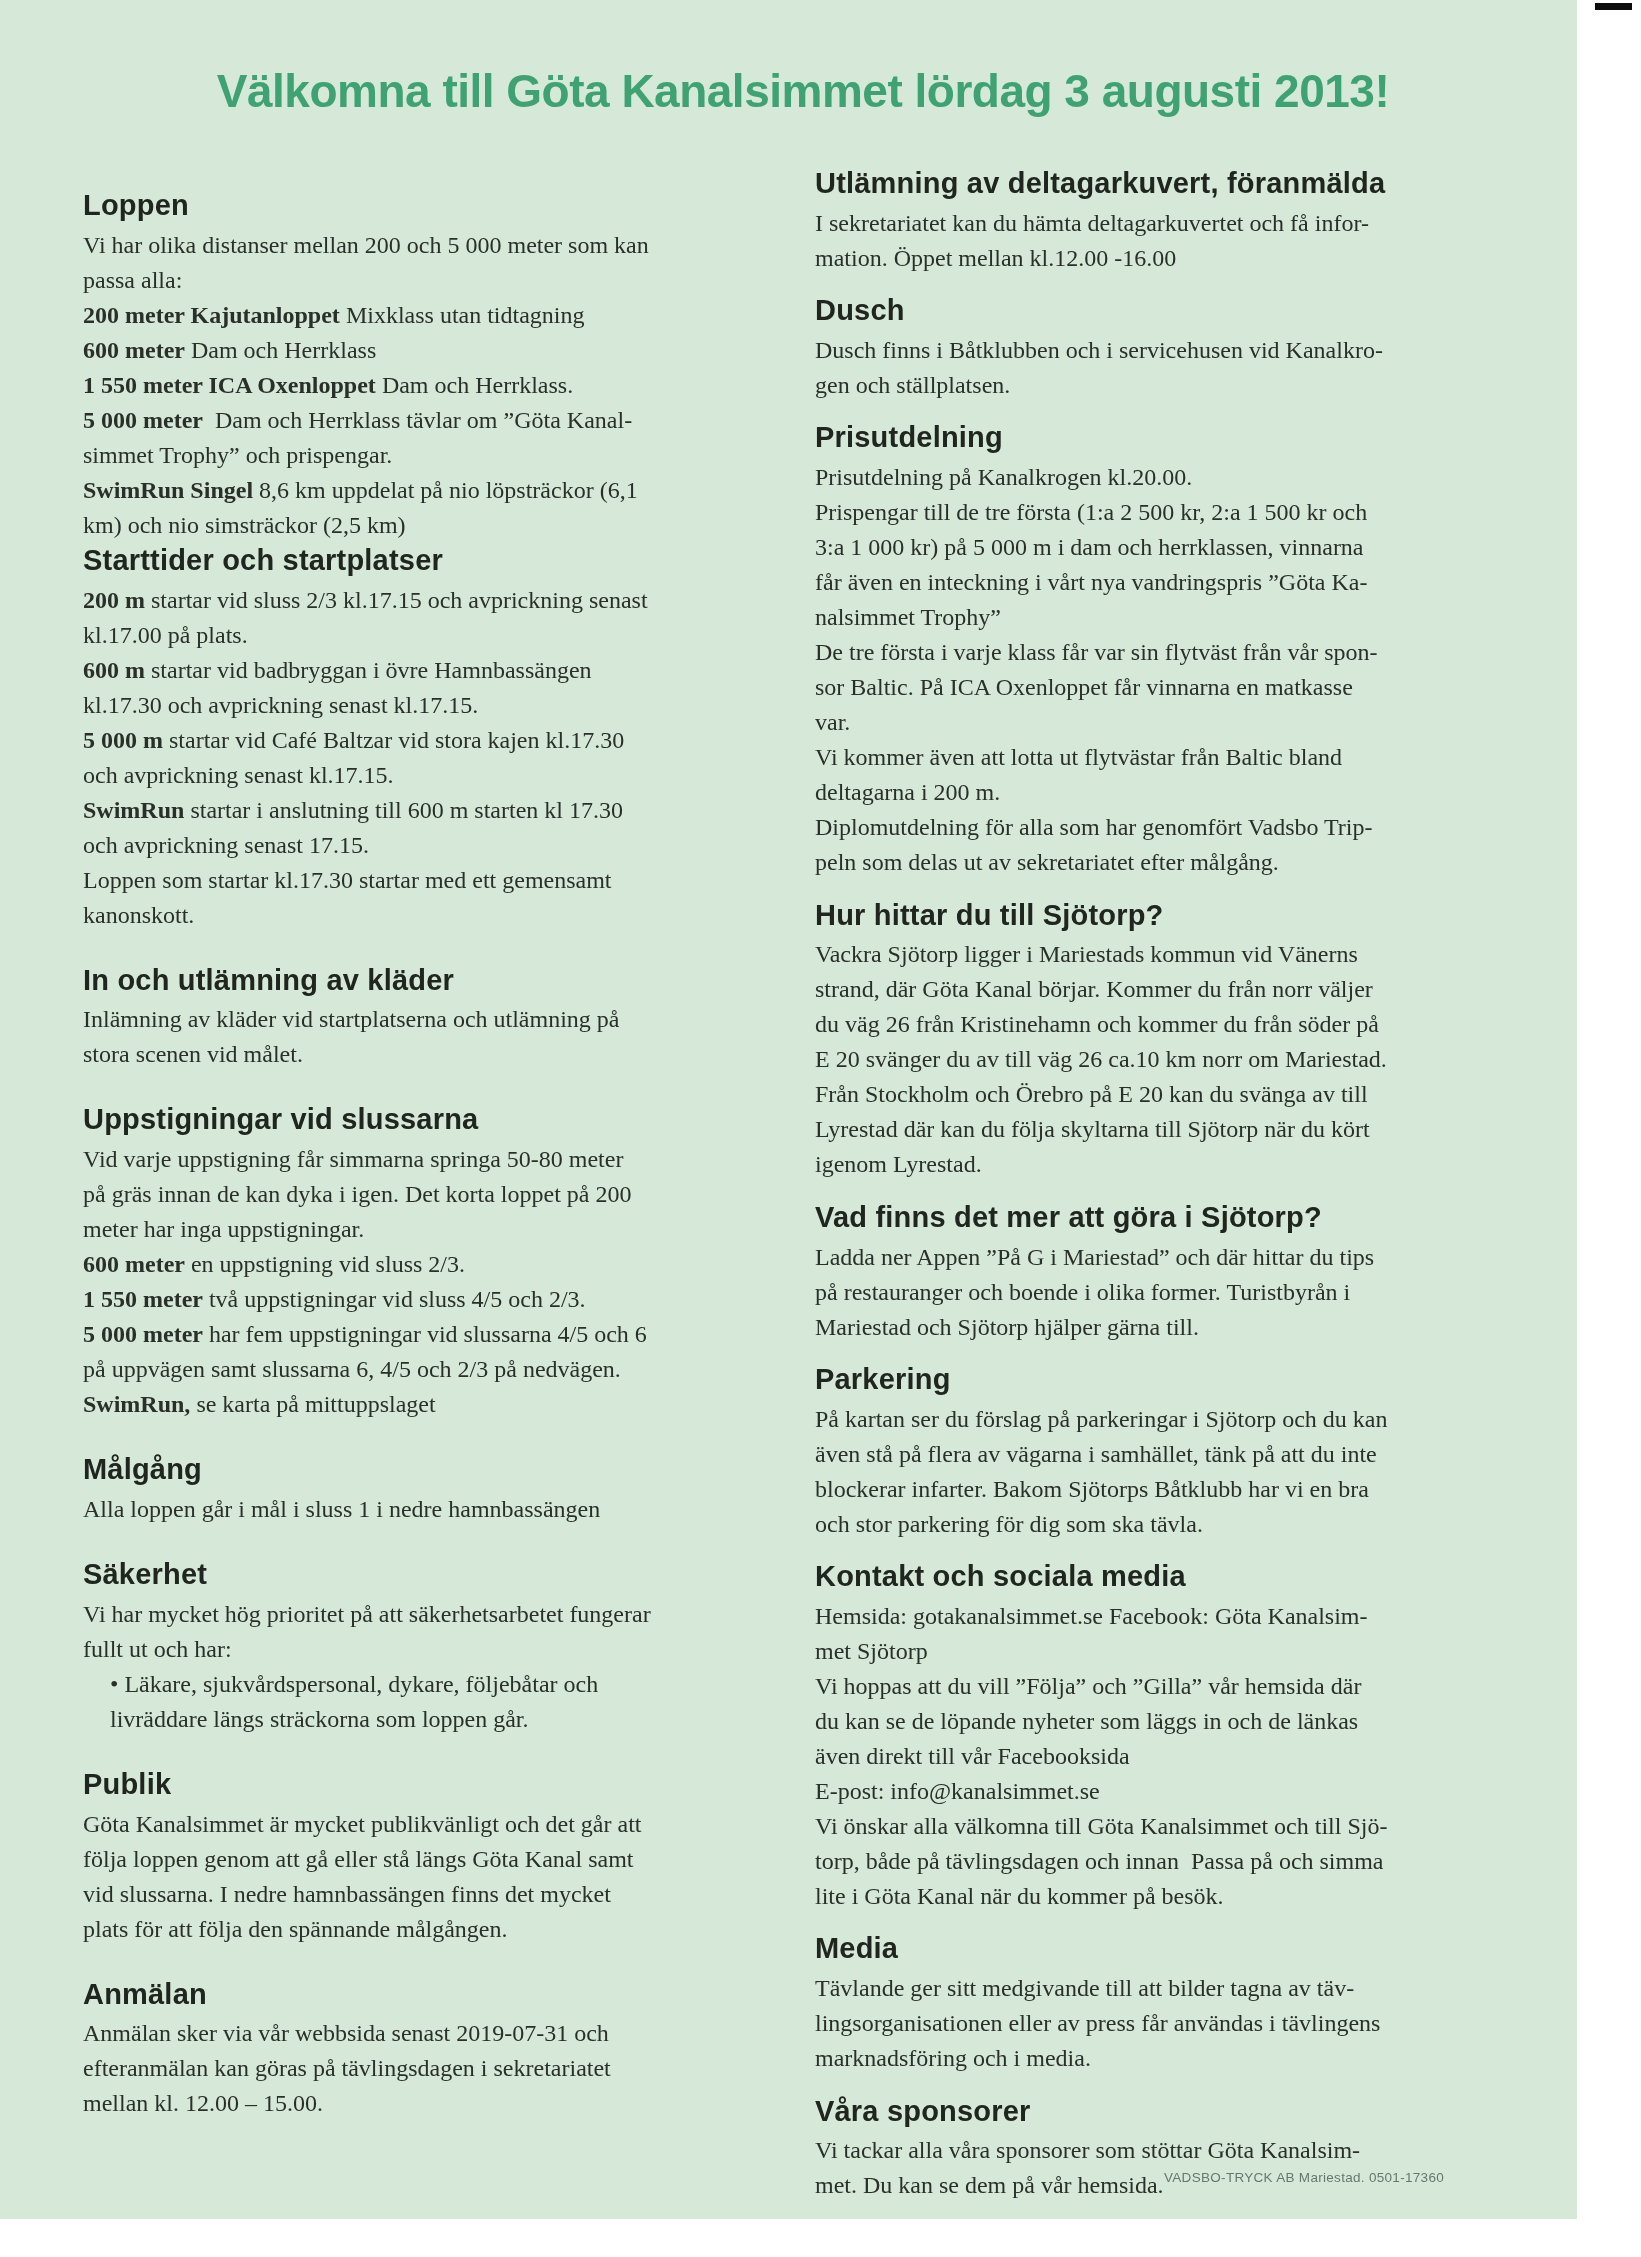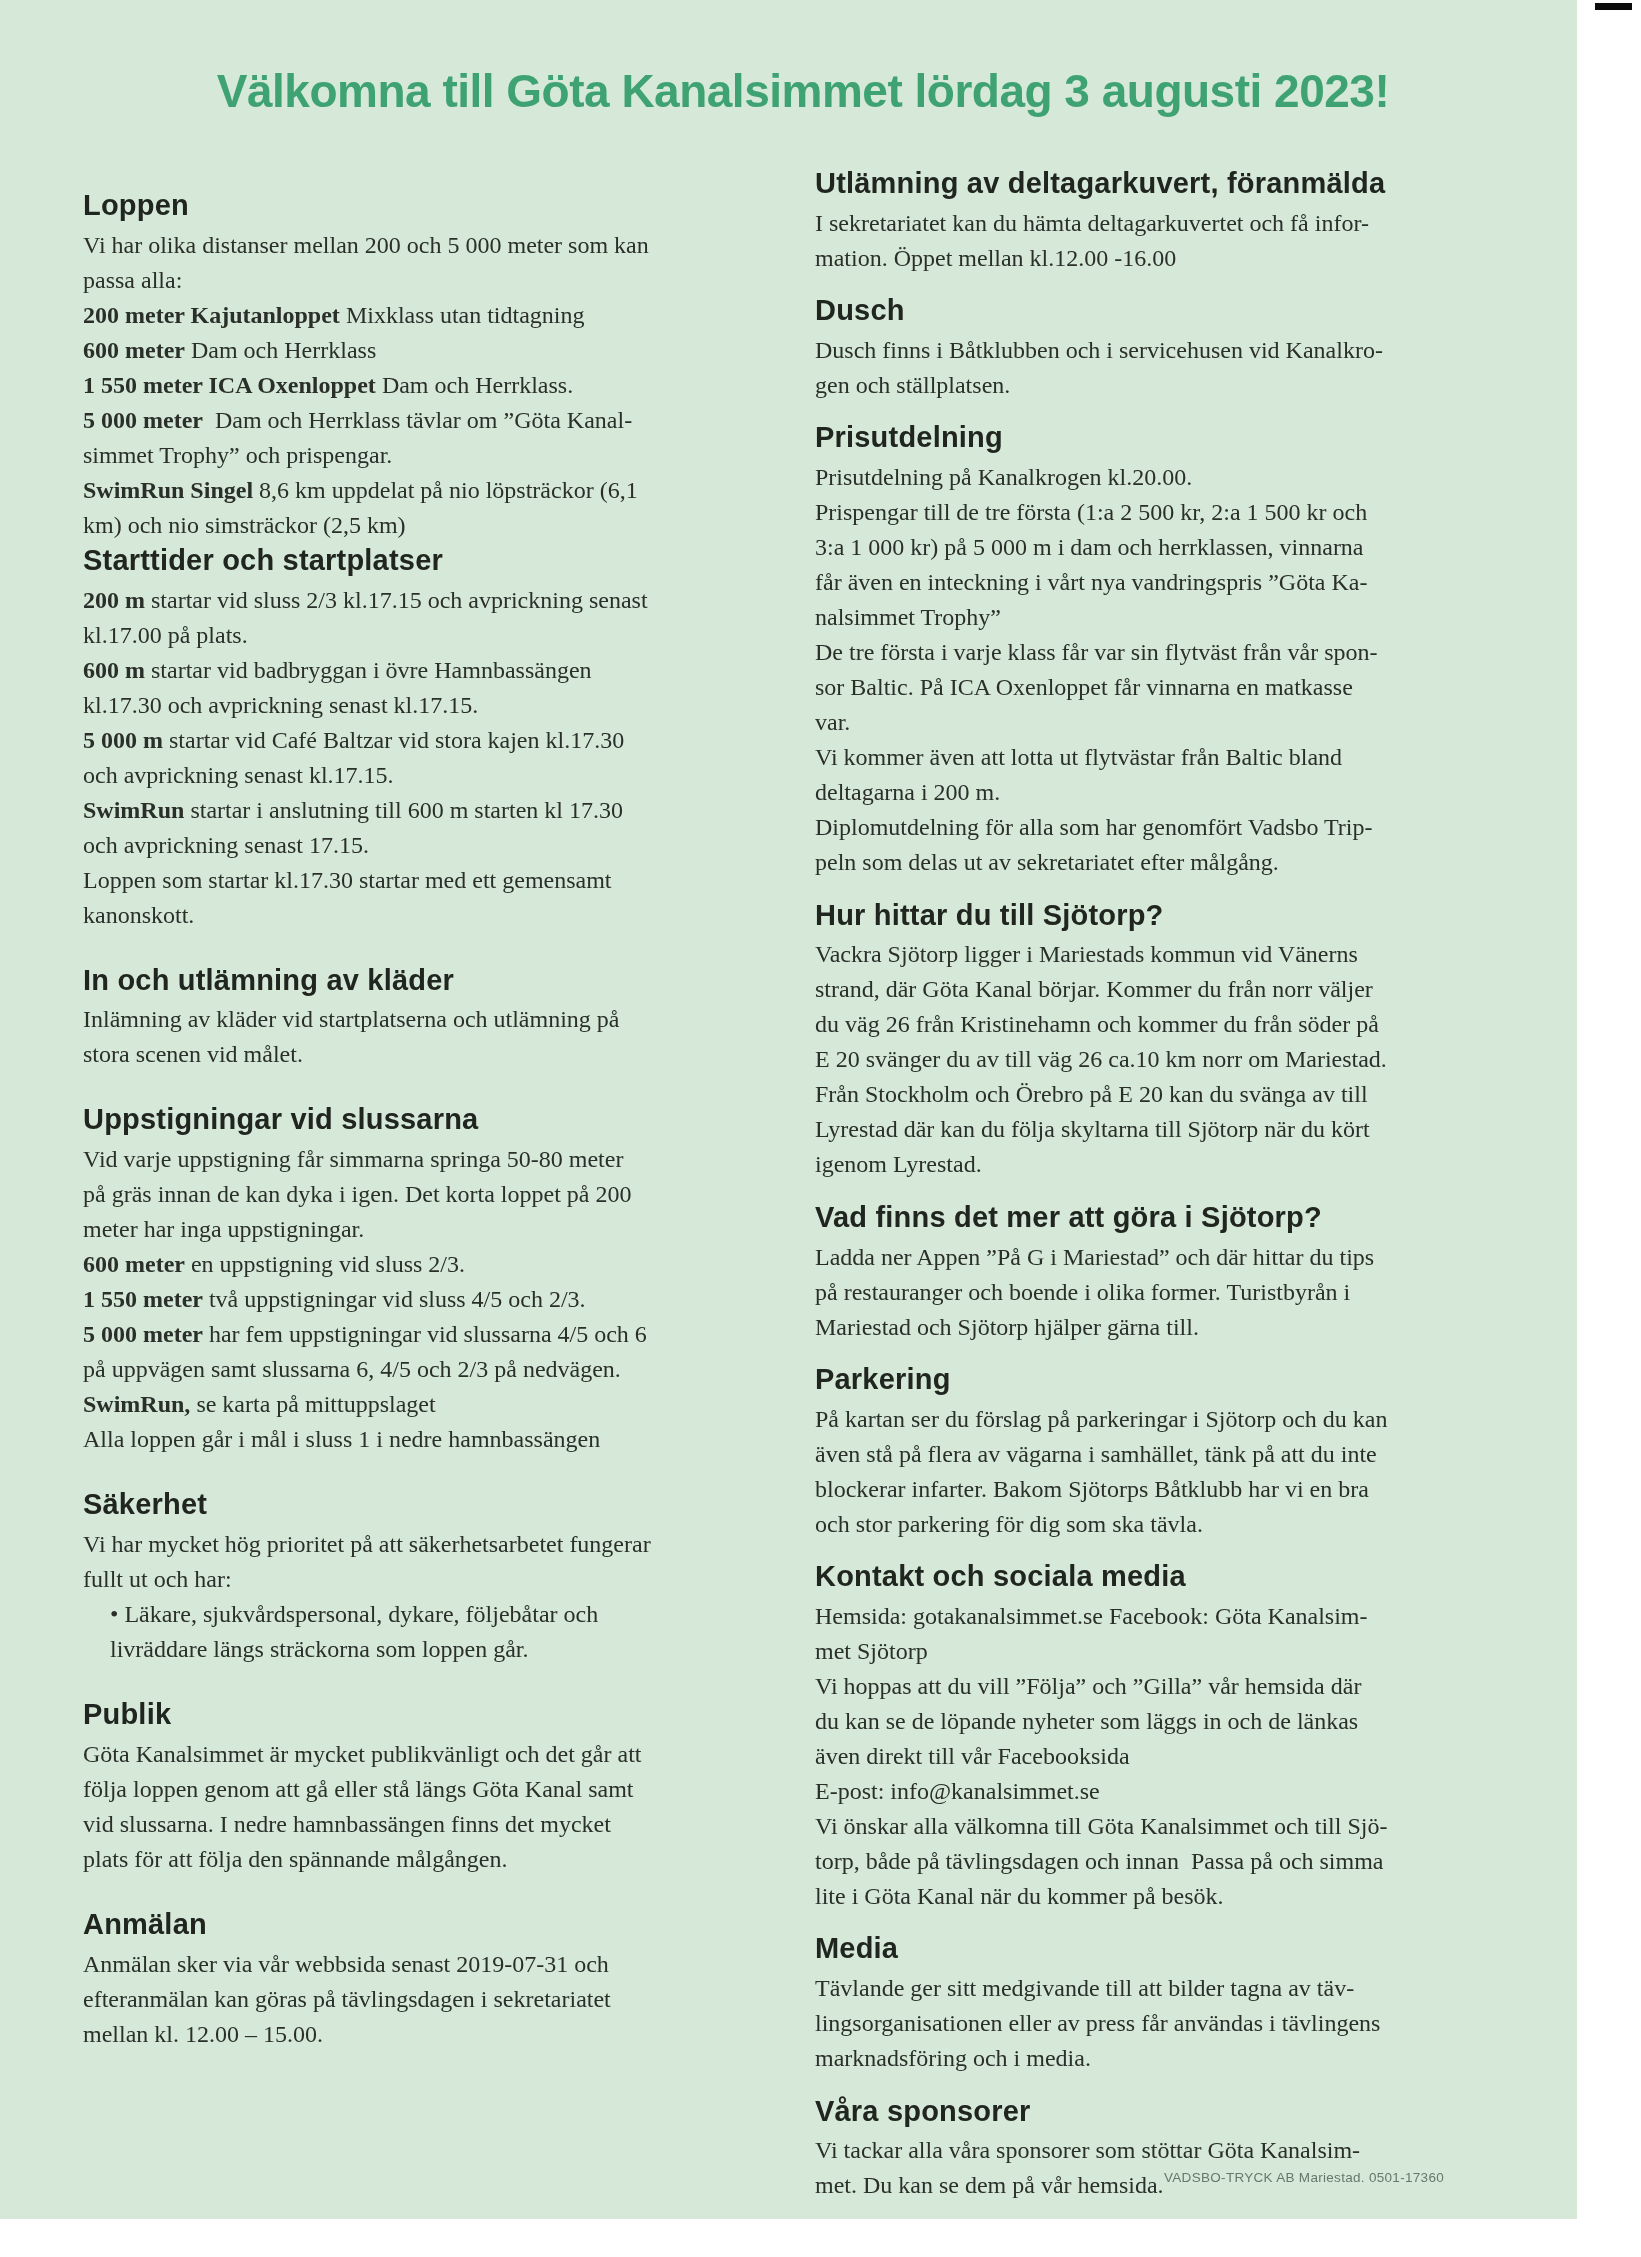--- a/index.html
+++ b/index.html
@@ -50,21 +50,21 @@
     position: absolute; top: 2170px; right: 133px;
     font-family: "Liberation Sans", "DejaVu Sans", sans-serif;
     font-size: 13.5px; color: #66786c; letter-spacing: 0.3px;
   }
 </style>
 </head>
 <body>
 
 <div class="page">
   <div class="paper">
-    <div class="title">Välkomna till Göta Kanalsimmet lördag 3 augusti 2023!</div>
+    <div class="title">Välkomna till Göta Kanalsimmet lördag 3 augusti 2013!</div>
     <div class="col col-left" id="col-left">
         <section class="doc-section">
           <h2 class="sec-h">Loppen</h2>
           <p class="body-p"><span>Vi har olika distanser mellan 200 och 5 000 meter som kan
 passa alla:</span></p>
           <p class="body-p"><span class="lead">200 meter Kajutanloppet</span><span> Mixklass utan tidtagning</span></p>
           <p class="body-p"><span class="lead">600 meter</span><span> Dam och Herrklass</span></p>
           <p class="body-p"><span class="lead">1 550 meter ICA Oxenloppet</span><span> Dam och Herrklass.</span></p>
           <p class="body-p"><span class="lead">5 000 meter</span><span>  Dam och Herrklass tävlar om ”Göta Kanal-
 simmet Trophy” och prispengar.</span></p>
@@ -94,20 +94,21 @@
           <p class="body-p"><span>Vid varje uppstigning får simmarna springa 50-80 meter
 på gräs innan de kan dyka i igen. Det korta loppet på 200
 meter har inga uppstigningar.</span></p>
           <p class="body-p"><span class="lead">600 meter</span><span> en uppstigning vid sluss 2/3.</span></p>
           <p class="body-p"><span class="lead">1 550 meter</span><span> två uppstigningar vid sluss 4/5 och 2/3.</span></p>
           <p class="body-p"><span class="lead">5 000 meter</span><span> har fem uppstigningar vid slussarna 4/5 och 6
 på uppvägen samt slussarna 6, 4/5 och 2/3 på nedvägen.</span></p>
           <p class="body-p"><span class="lead">SwimRun,</span><span> se karta på mittuppslaget</span></p>
         </section>
         <section class="doc-section">
+          <h2 class="sec-h">Målgång</h2>
           <p class="body-p"><span>Alla loppen går i mål i sluss 1 i nedre hamnbassängen</span></p>
         </section>
         <section class="doc-section">
           <h2 class="sec-h">Säkerhet</h2>
           <p class="body-p"><span>Vi har mycket hög prioritet på att säkerhetsarbetet fungerar
 fullt ut och har:</span></p>
           <p class="body-p indented"><span>• Läkare, sjukvårdspersonal, dykare, följebåtar och
 livräddare längs sträckorna som loppen går.</span></p>
         </section>
         <section class="doc-section">

